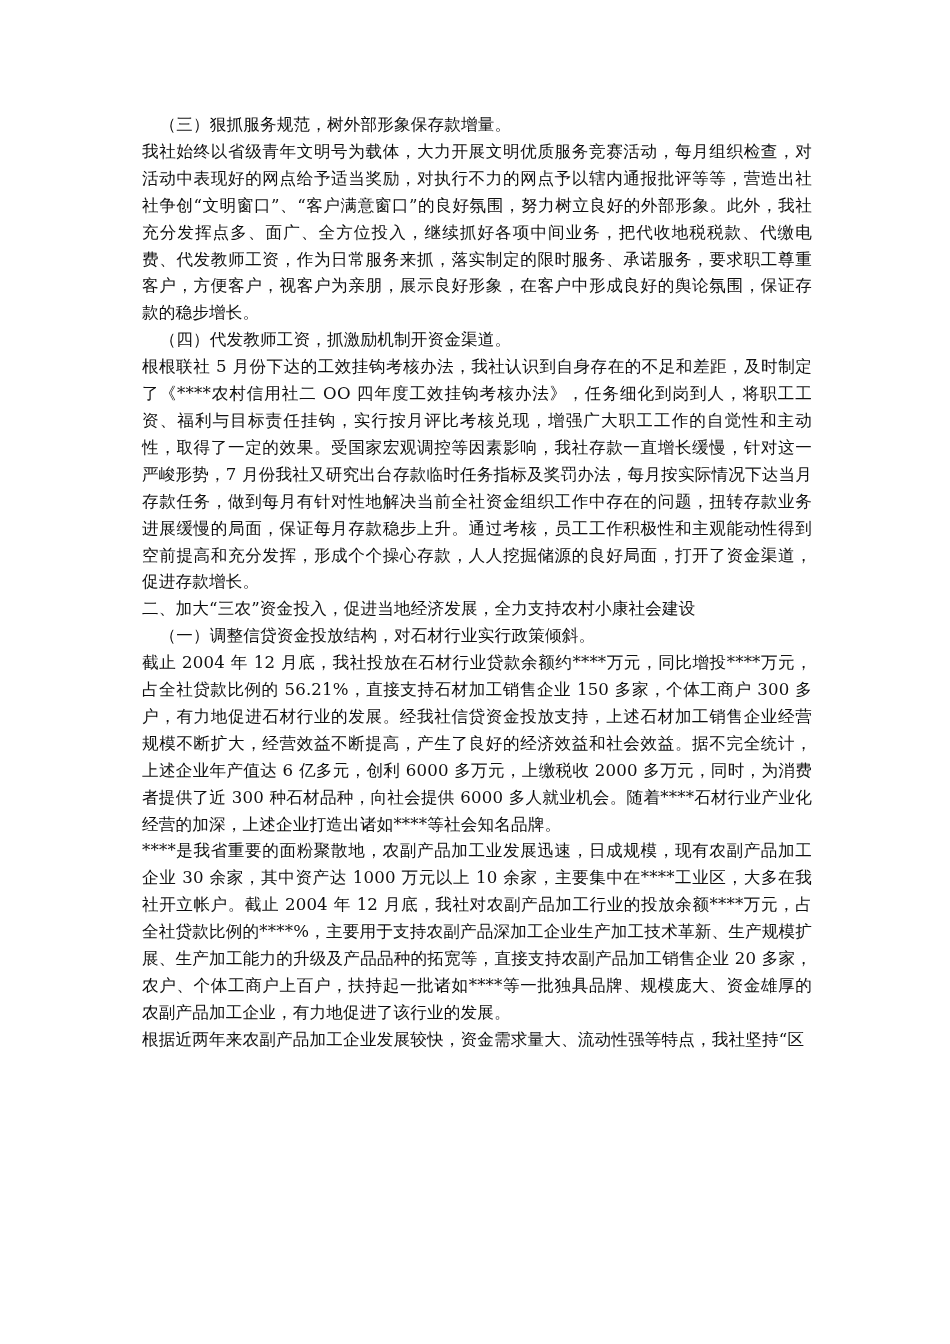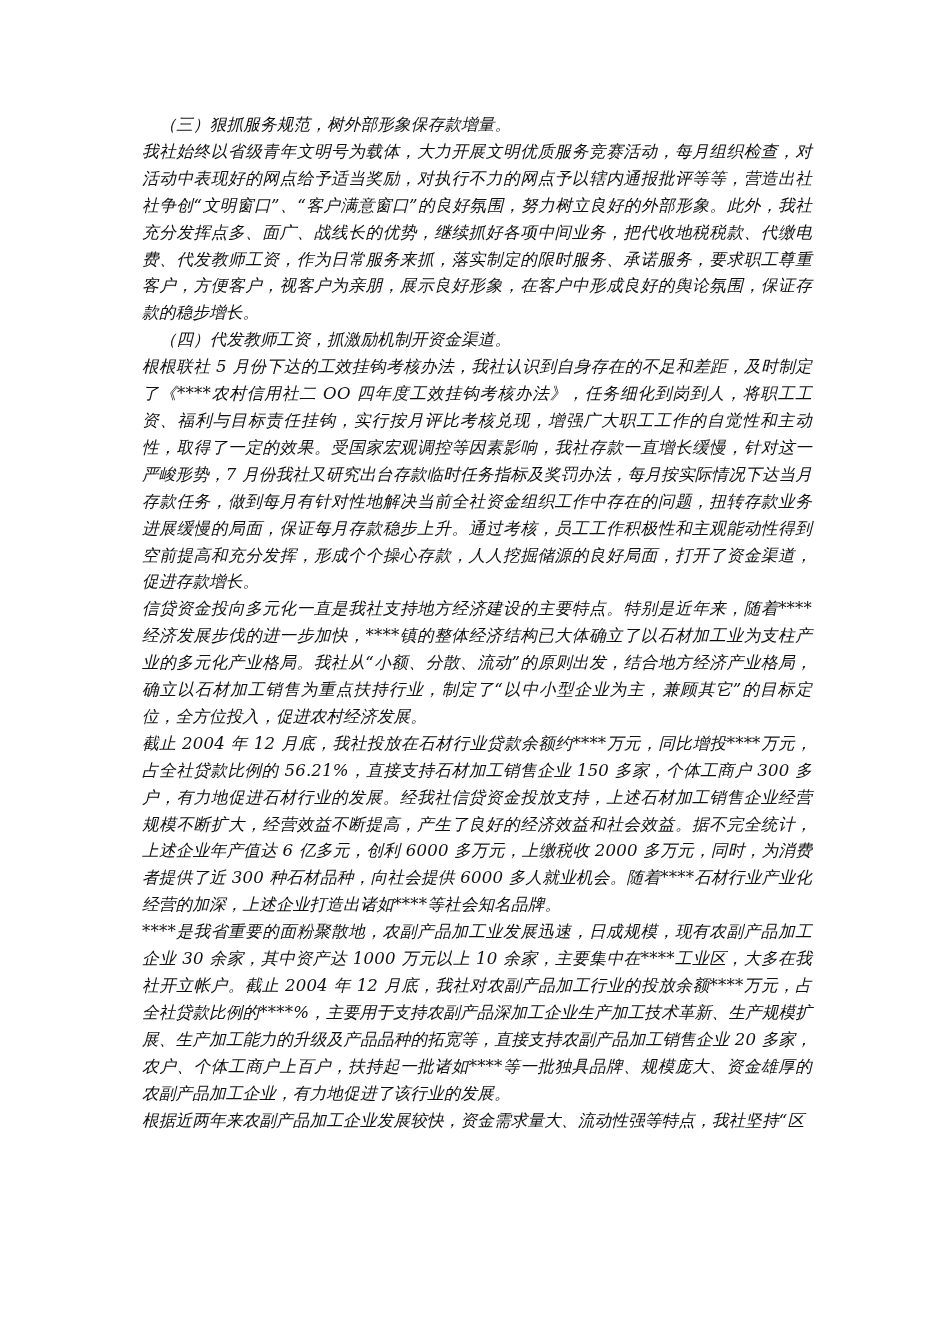--- a/index.html
+++ b/index.html
@@ -11,21 +11,20 @@
   body {
     font-family: "DejaVu Serif", "Liberation Serif", serif;
   }
   .page {
     position: relative;
     width: 950px;
     height: 1344px;
     background: #ffffff;
     overflow: hidden;
     box-sizing: border-box;
-    font-style: italic;
   }
   .doc-body {
     position: absolute;
     left: 142px;
     top: 112px;
     width: 670px;
   }
   .para {
     margin: 0;
     padding: 0;
@@ -47,30 +46,31 @@
   }
 </style>
 </head>
 <body>
 
 <div class="page">
   <div class="doc-body">
 
     <p class="para indent">（三）狠抓服务规范，树外部形象保存款增量。</p>
 
-    <p class="para">我社始终以省级青年文明号为载体，大力开展文明优质服务竞赛活动，每月组织检查，对活动中表现好的网点给予适当奖励，对执行不力的网点予以辖内通报批评等等，营造出社社争创“文明窗口”、“客户满意窗口”的良好氛围，努力树立良好的外部形象。此外，我社充分发挥点多、面广、战线长的优势，继续抓好各项中间业务，把代收地税税款、代缴电费、代发教师工资，作为日常服务来抓，落实制定的限时服务、承诺服务，要求职工尊重客户，方便客户，视客户为亲朋，展示良好形象，在客户中形成良好的舆论氛围，保证存款的稳步增长。</p>
+    <p class="para">我社始终以省级青年文明号为载体，大力开展文明优质服务竞赛活动，每月组织检查，对活动中表现好的网点给予适当奖励，对执行不力的网点予以辖内通报批评等等，营造出社社争创“文明窗口”、“客户满意窗口”的良好氛围，努力树立良好的外部形象。此外，我社充分发挥点多、面广、全方位投入，继续抓好各项中间业务，把代收地税税款、代缴电费、代发教师工资，作为日常服务来抓，落实制定的限时服务、承诺服务，要求职工尊重客户，方便客户，视客户为亲朋，展示良好形象，在客户中形成良好的舆论氛围，保证存款的稳步增长。</p>
 
     <p class="para indent">（四）代发教师工资，抓激励机制开资金渠道。</p>
 
     <p class="para">根根联社 5 月份下达的工效挂钩考核办法，我社认识到自身存在的不足和差距，及时制定了《****农村信用社二 OO 四年度工效挂钩考核办法》，任务细化到岗到人，将职工工资、福利与目标责任挂钩，实行按月评比考核兑现，增强广大职工工作的自觉性和主动性，取得了一定的效果。受国家宏观调控等因素影响，我社存款一直增长缓慢，针对这一严峻形势，7 月份我社又研究出台存款临时任务指标及奖罚办法，每月按实际情况下达当月存款任务，做到每月有针对性地解决当前全社资金组织工作中存在的问题，扭转存款业务进展缓慢的局面，保证每月存款稳步上升。通过考核，员工工作积极性和主观能动性得到空前提高和充分发挥，形成个个操心存款，人人挖掘储源的良好局面，打开了资金渠道，促进存款增长。</p>
 
+    <p class="para">二、加大“三农”资金投入，促进当地经济发展，全力支持农村小康社会建设</p>
 
 
+    <p class="para indent">（一）调整信贷资金投放结构，对石材行业实行政策倾斜。</p>
 
-    <p class="para">信贷资金投向多元化一直是我社支持地方经济建设的主要特点。特别是近年来，随着****经济发展步伐的进一步加快，****镇的整体经济结构已大体确立了以石材加工业为支柱产业的多元化产业格局。我社从“小额、分散、流动”的原则出发，结合地方经济产业格局，确立以石材加工销售为重点扶持行业，制定了“以中小型企业为主，兼顾其它”的目标定位，全方位投入，促进农村经济发展。</p>
 
     <p class="para">截止 2004 年 12 月底，我社投放在石材行业贷款余额约****万元，同比增投****万元，占全社贷款比例的 56.21%，直接支持石材加工销售企业 150 多家，个体工商户 300 多户，有力地促进石材行业的发展。经我社信贷资金投放支持，上述石材加工销售企业经营规模不断扩大，经营效益不断提高，产生了良好的经济效益和社会效益。据不完全统计，上述企业年产值达 6 亿多元，创利 6000 多万元，上缴税收 2000 多万元，同时，为消费者提供了近 300 种石材品种，向社会提供 6000 多人就业机会。随着****石材行业产业化经营的加深，上述企业打造出诸如****等社会知名品牌。</p>
 
 
     <p class="para">****是我省重要的面粉聚散地，农副产品加工业发展迅速，日成规模，现有农副产品加工企业 30 余家，其中资产达 1000 万元以上 10 余家，主要集中在****工业区，大多在我社开立帐户。截止 2004 年 12 月底，我社对农副产品加工行业的投放余额****万元，占全社贷款比例的****%，主要用于支持农副产品深加工企业生产加工技术革新、生产规模扩展、生产加工能力的升级及产品品种的拓宽等，直接支持农副产品加工销售企业 20 多家，农户、个体工商户上百户，扶持起一批诸如****等一批独具品牌、规模庞大、资金雄厚的农副产品加工企业，有力地促进了该行业的发展。</p>
 
     <p class="para last-line">根据近两年来农副产品加工企业发展较快，资金需求量大、流动性强等特点，我社坚持“区</p>
 
   </div>
 </div>

